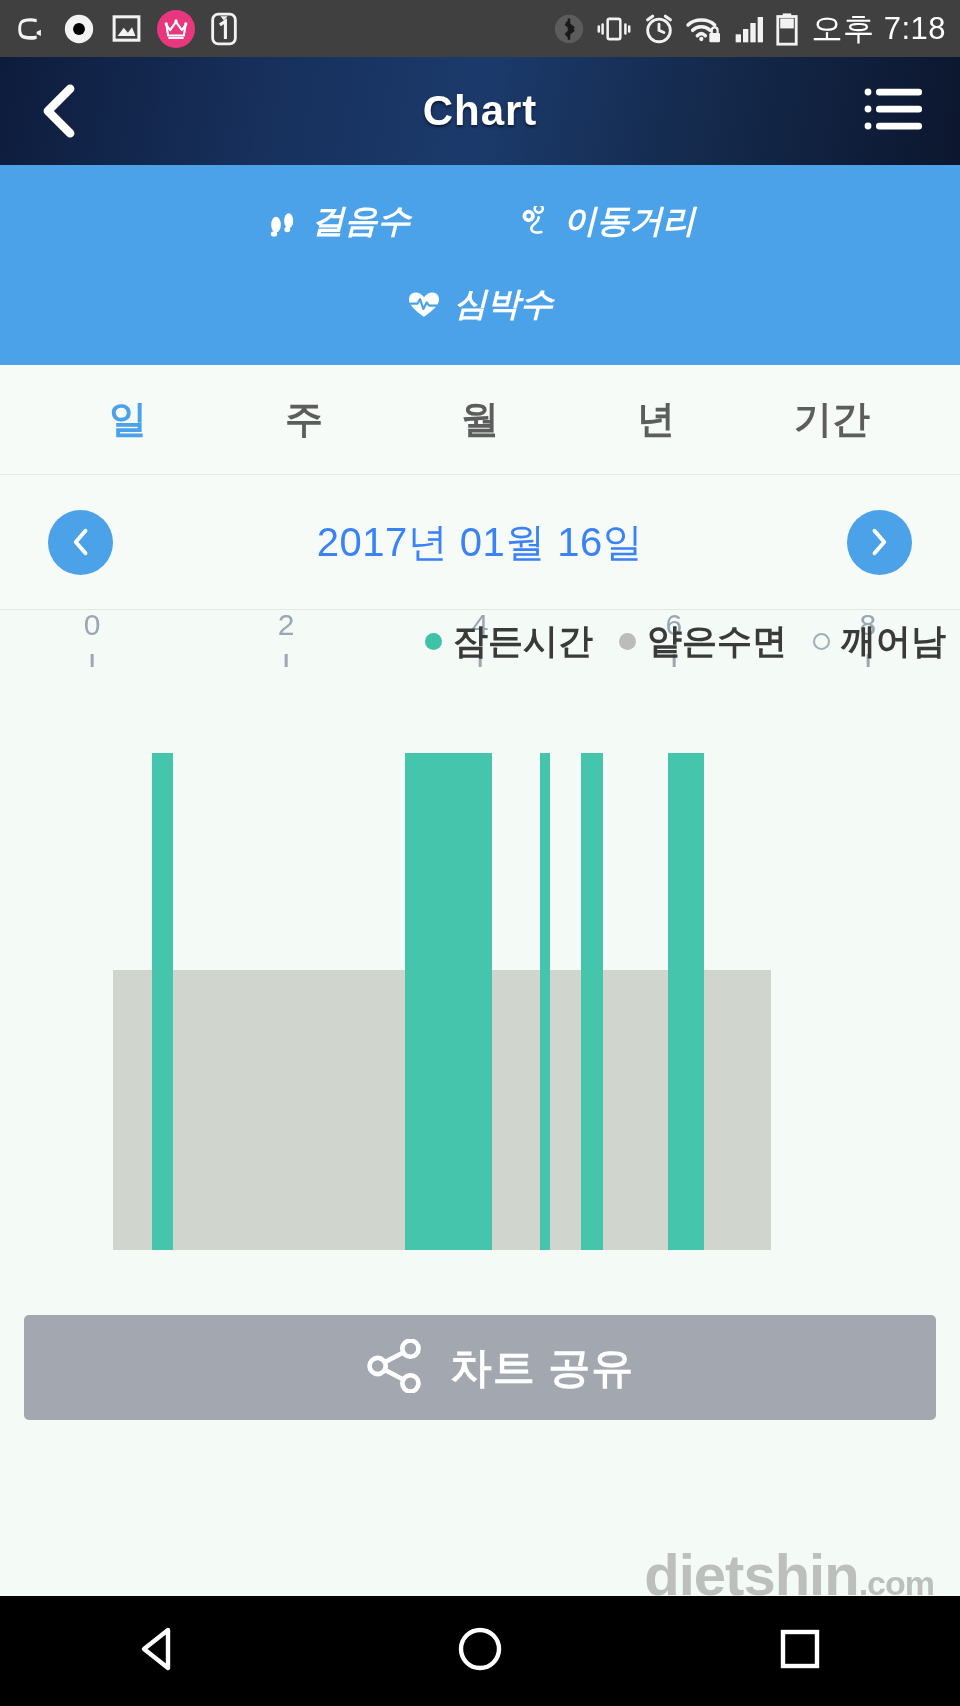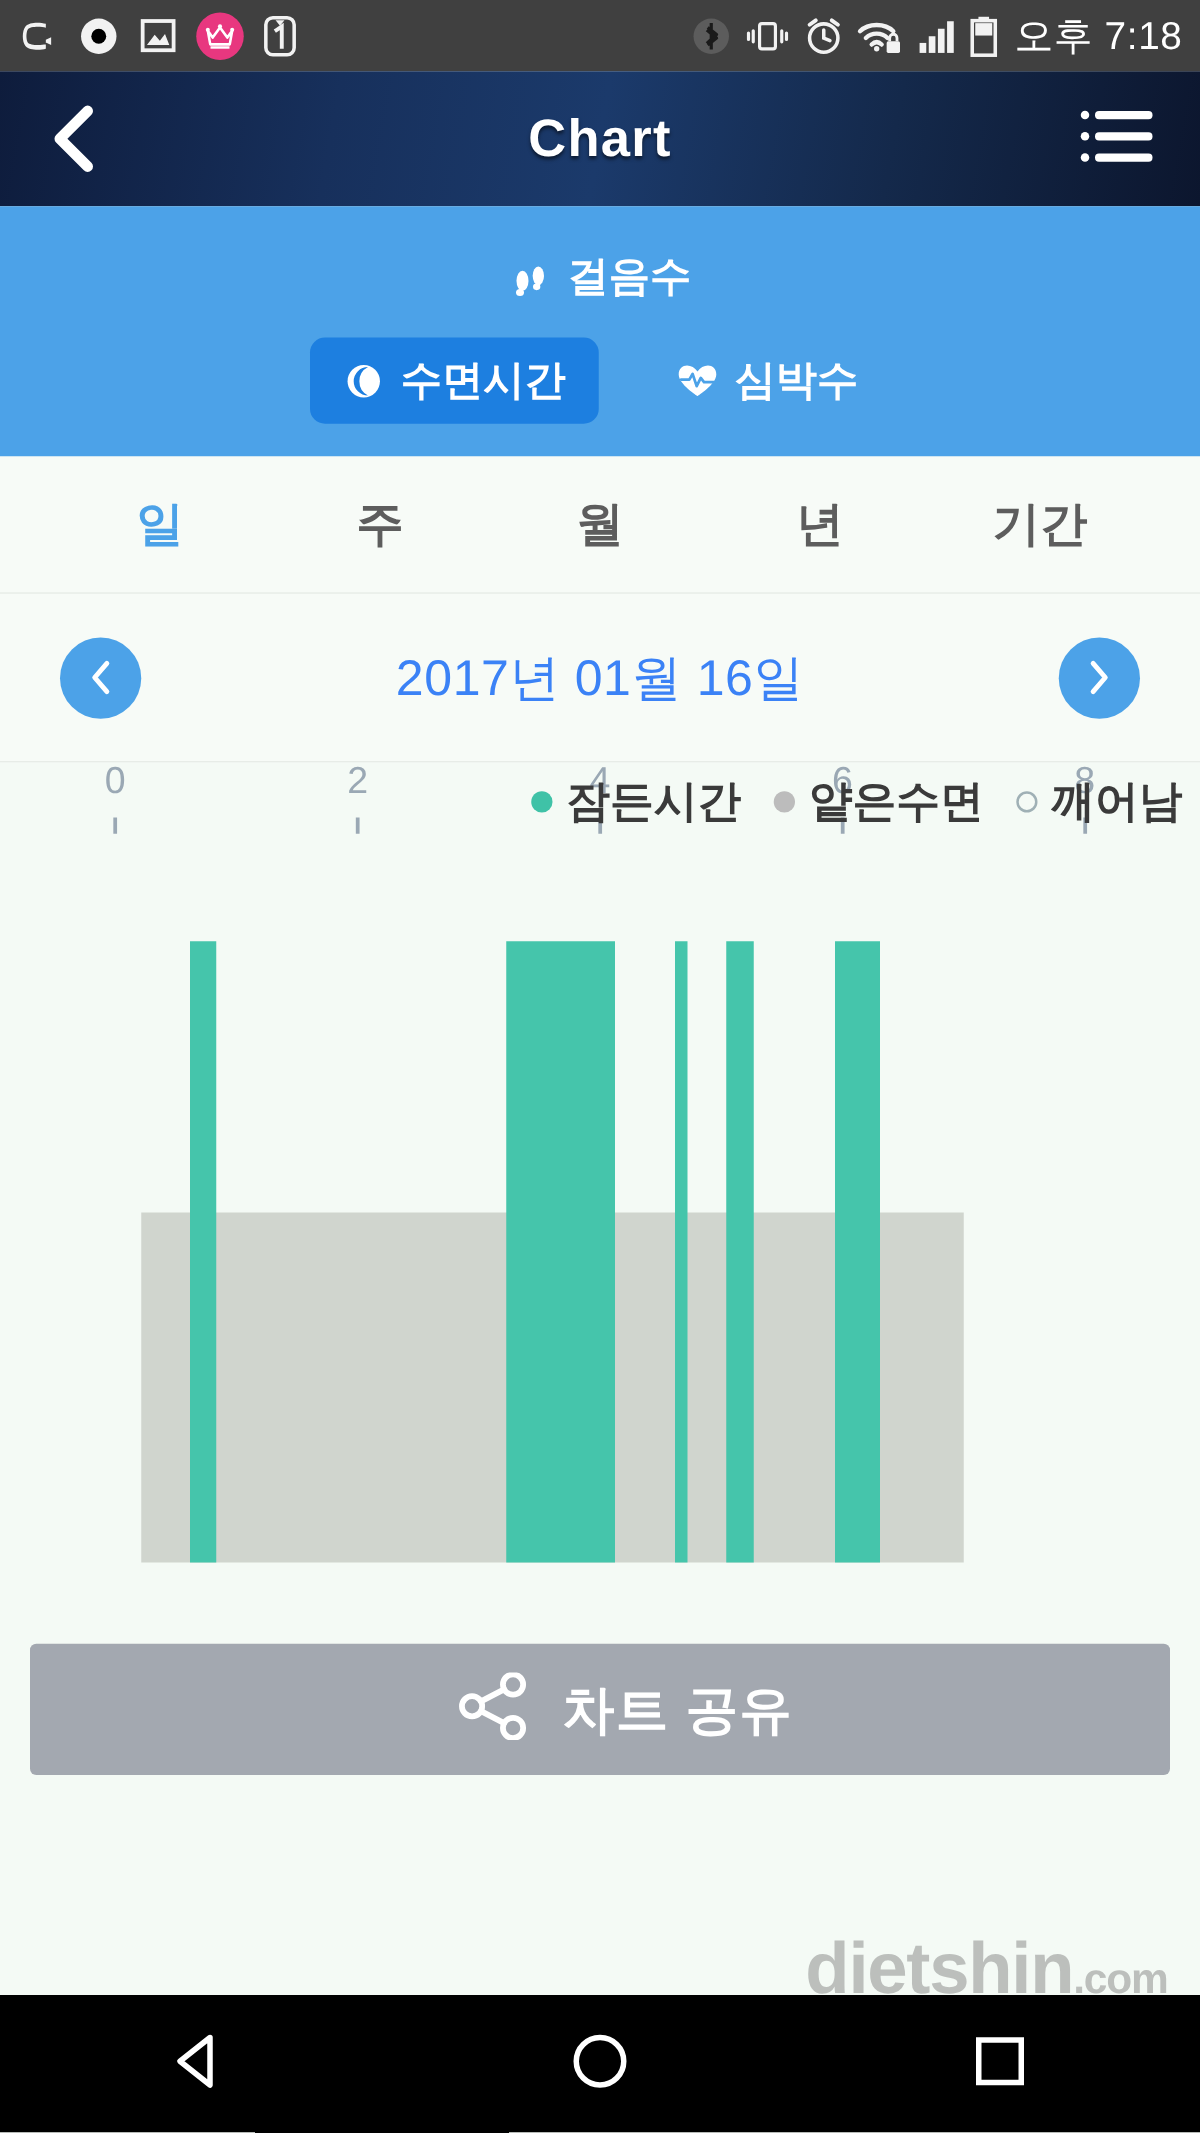--- a/index.html
+++ b/index.html
@@ -37,21 +37,21 @@
     text-shadow:0 2px 3px rgba(0,0,0,.55);
     pointer-events:none;
   }
   .back-chevron { position:relative; z-index:2; width:46px; height:54px; }
   .menu-btn { margin-left:auto; position:relative; z-index:2; }
 
   
   .metrics {
     background:#4ca2e8; padding:22px 0 26px; position:relative;
   }
-  .metric-row { display:flex; justify-content:center; align-items:center; }
+  .metric-row { display:flex; justify-content:center; align-items:center;font-style:italic; }
   .metric-row.row1 { gap:54px; }
   .metric-row.row2 { gap:36px; margin-top:14px; }
   .metric {
     display:flex; align-items:center; gap:13px;
     padding:12px 26px; border-radius:12px;
     color:#ffffff; font-size:33px; font-weight:bold;
     white-space:nowrap;
   }
   .metric.selected { background:#1d7fe0; }
   .metric .m-ico { display:inline-flex; align-items:center; justify-content:center; width:34px; }
@@ -243,31 +243,32 @@
       <span class="m-ico">
         <svg width="30" height="32" viewBox="0 0 22 24">
           <ellipse cx="6.5" cy="14" rx="3.6" ry="6" fill="#fff"></ellipse>
           <ellipse cx="5" cy="21" rx="2.4" ry="2.1" fill="#fff"></ellipse>
           <ellipse cx="16" cy="11" rx="3.4" ry="5.6" fill="#fff"></ellipse>
           <ellipse cx="15" cy="17.6" rx="2.2" ry="2" fill="#fff"></ellipse>
         </svg>
       </span>
       <span>걸음수</span>
     </div>
-  </div>
-  <div class="metric-row row2">
-    <div class="metric selected">
+    <div class="metric">
       <span class="m-ico">
-        <svg width="30" height="30" viewBox="0 0 22 22">
-          <circle cx="11" cy="11" r="9.5" fill="#fff"></circle>
-          <path d="M13.5 2.6 A9.5 9.5 0 0 0 13.5 19.4 A8.3 8.3 0 0 1 13.5 2.6 Z" fill="#1d7fe0"></path>
+        <svg width="30" height="32" viewBox="0 0 22 24">
+          <circle cx="7" cy="7.5" r="4.6" fill="#fff"></circle>
+          <circle cx="7" cy="7.5" r="1.8" fill="#4ca2e8"></circle>
+          <path d="M14.5 5 a3 3 0 1 1 0.1 0 M14.5 8.5 C14.5 13 9 13.5 9 17 C9 19.5 12.5 20.5 16.5 19.5" fill="none" stroke="#fff" stroke-width="1.9" stroke-linecap="round"></path>
         </svg>
       </span>
-      <span>수면시간</span>
-    </div>
+      <span>이동거리</span>
+    </div>
+  </div>
+  <div class="metric-row row2">
     <div class="metric">
       <span class="m-ico">
         <svg width="34" height="30" viewBox="0 0 26 22">
           <path d="M13 20 C13 20 1.5 12.8 1.5 6.8 C1.5 3.4 4 1.4 6.6 1.4 C9 1.4 11.4 2.8 13 5 C14.6 2.8 17 1.4 19.4 1.4 C22 1.4 24.5 3.4 24.5 6.8 C24.5 12.8 13 20 13 20 Z" fill="#fff"></path>
           <path d="M3 10 L8 10 L10 6.5 L12.5 14 L15 9 L17 11.5 L23 11.5" fill="none" stroke="#4ca2e8" stroke-width="1.7" stroke-linejoin="round" stroke-linecap="round"></path>
         </svg>
       </span>
       <span>심박수</span>
     </div>
   </div>

